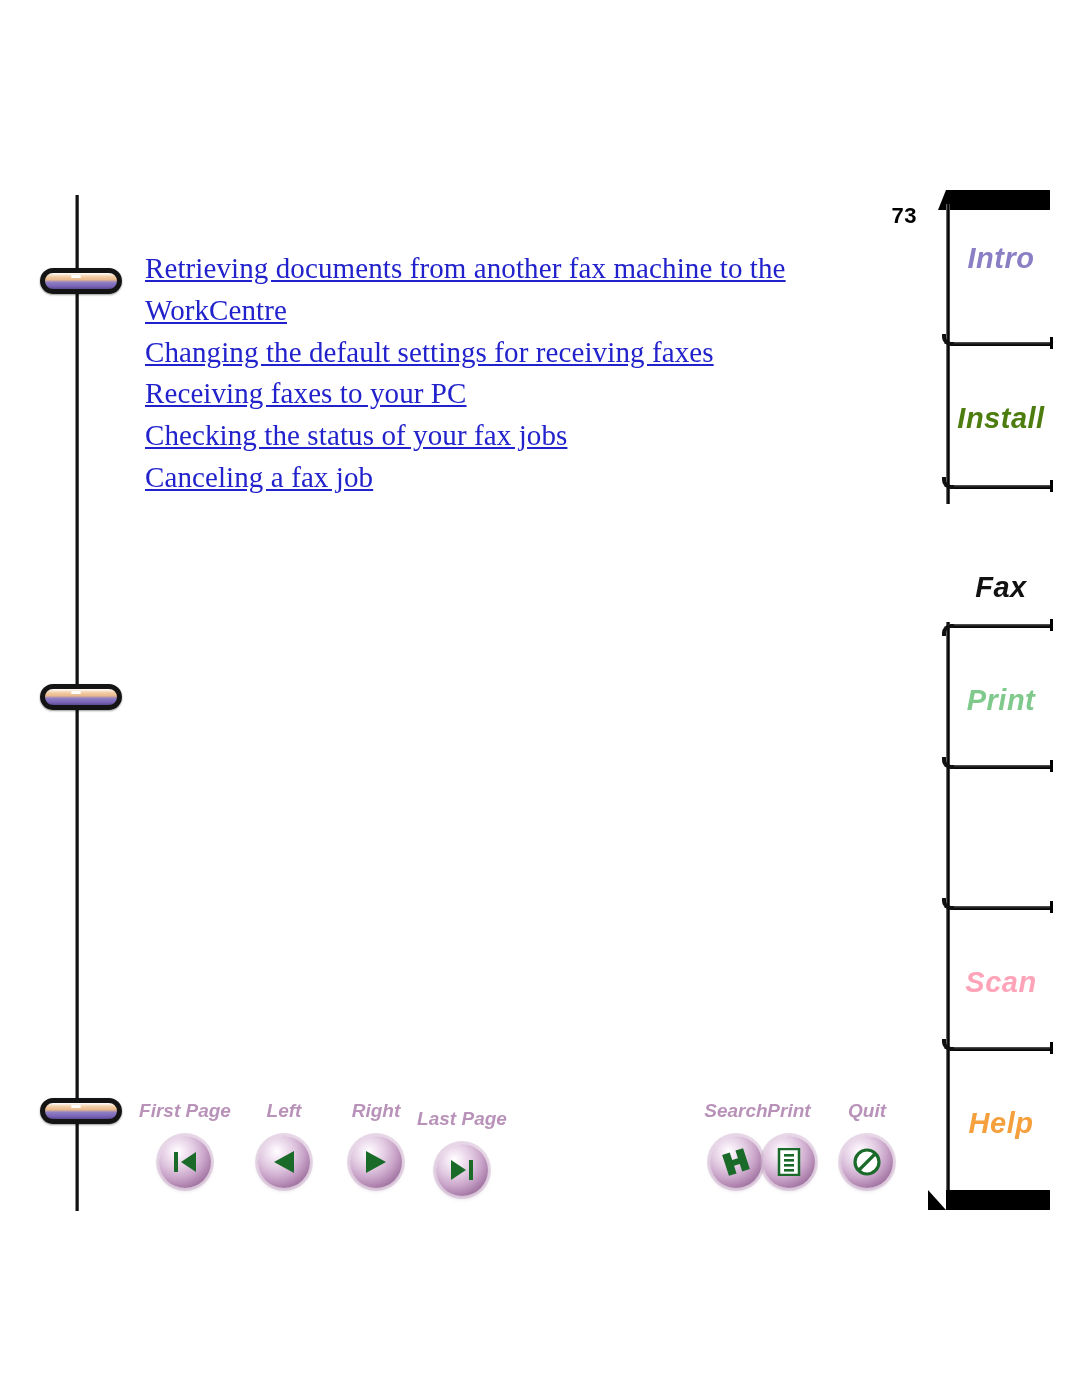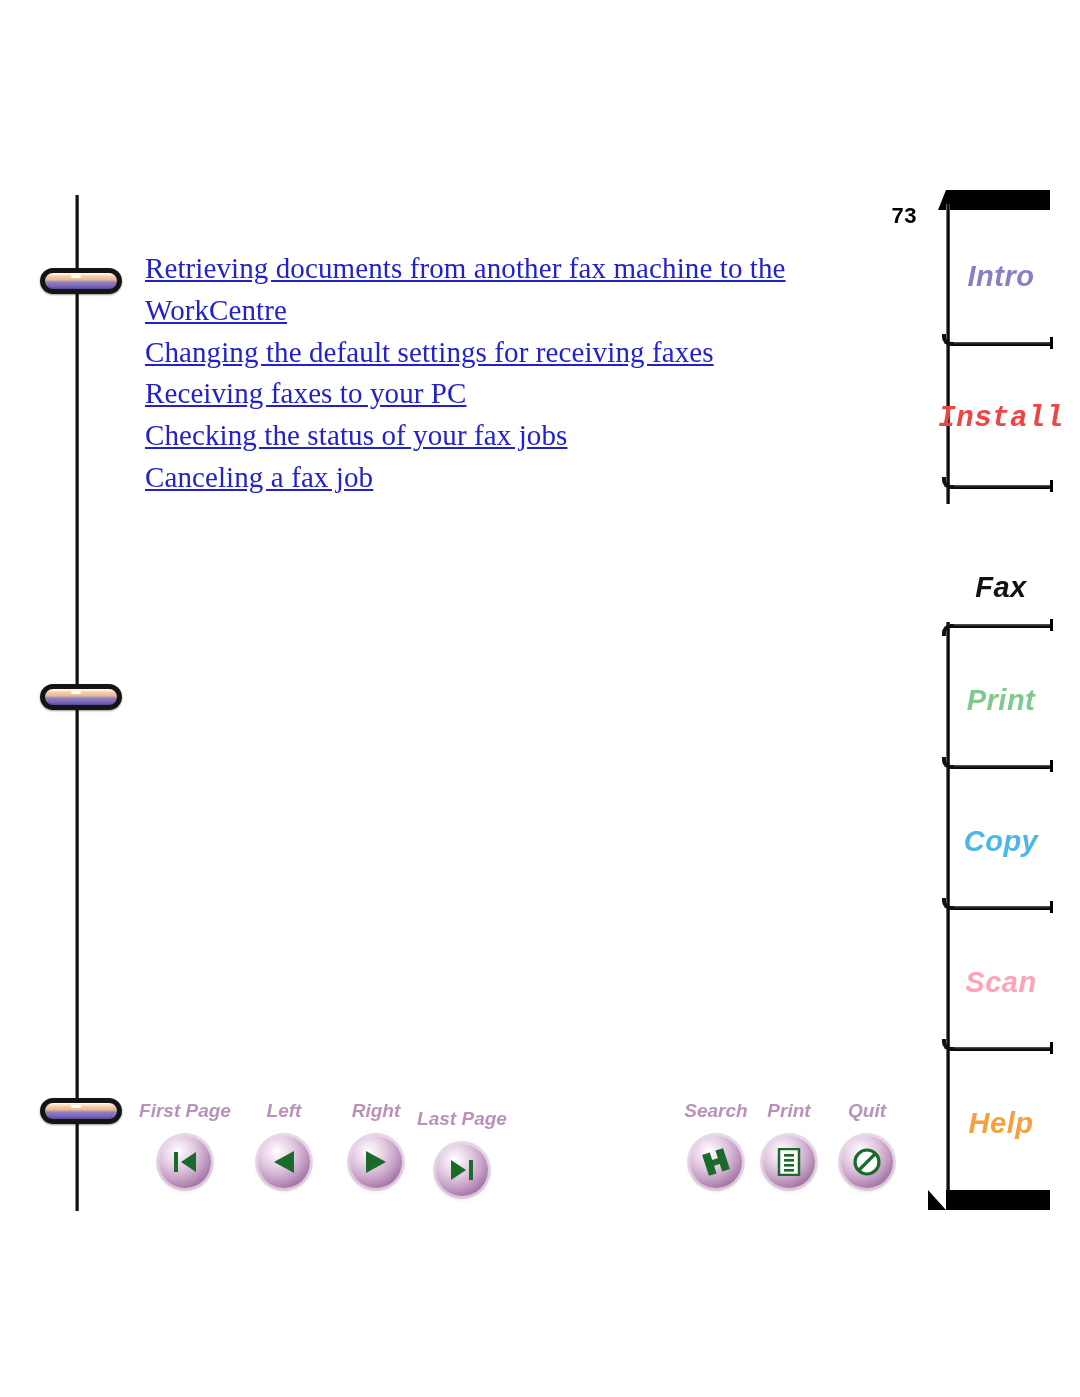--- a/index.html
+++ b/index.html
@@ -269,43 +269,40 @@
     <a class="toc-link">Checking the status of your fax jobs</a>
     <a class="toc-link">Canceling a fax job</a>
   </div>
 
   <div id="tab-strip">
 
     <div id="tab-cap-top"></div>
     <div class="tab-rail" id="tab-rail-upper"></div>
     <div class="tab-rail" id="tab-rail-lower"></div>
 
-    <div class="tab" style="top:22px;height:128px;">
+    <div class="tab" style="top:4px;height:128px;">
       <span class="tab-label" style="color:#8a7fc4;">Intro</span>
     </div>
     <div class="tab-divider rounded-left" style="top:152px;"></div>
 
     <div class="tab" style="top:164px;height:128px;">
-      <span class="tab-label" style="color:#ef4444;font-family:Liberation Mono, monospace;">Install</span>
+      <span class="tab-label" style="color:#4d7c0f;">Install</span>
     </div>
     <div class="tab-divider rounded-left" style="top:295px;"></div>
 
     <div class="tab" style="top:330px;height:90px;">
       <span class="tab-label" style="color:#111111;margin-top:44px;">Fax</span>
     </div>
 
     <div class="tab-divider rounded-top" style="top:434px;"></div>
     <div class="tab" style="top:446px;height:128px;">
       <span class="tab-label" style="color:#7fc98c;">Print</span>
     </div>
 
     <div class="tab-divider rounded-left" style="top:575px;"></div>
-    <div class="tab" style="top:587px;height:128px;">
-      <span class="tab-label" style="color:#4bb8e8;">Copy</span>
-    </div>
 
     <div class="tab-divider rounded-left" style="top:716px;"></div>
     <div class="tab" style="top:728px;height:128px;">
       <span class="tab-label" style="color:#ffa3b8;">Scan</span>
     </div>
 
     <div class="tab-divider rounded-left" style="top:857px;"></div>
     <div class="tab" style="top:869px;height:128px;">
       <span class="tab-label" style="color:#f5a03c;">Help</span>
     </div>
@@ -346,21 +343,21 @@
     <div class="tool-btn" style="left:434px;top:16px;">
       <div class="tool-caption" style="margin-left:-28px;width:112px;">Last Page</div>
       <div class="tool-orb">
         <svg width="30" height="26" viewBox="0 0 30 26" aria-hidden="true">
           <polygon points="4,3 4,23 19,13" fill="#1a6b2a"></polygon>
           <rect x="22" y="3" width="4" height="20" fill="#1a6b2a"></rect>
         </svg>
       </div>
     </div>
 
-    <div class="tool-btn" style="left:688px;top:8px;">
+    <div class="tool-btn" style="left:708px;top:8px;">
       <div class="tool-caption" style="margin-left:-18px;width:92px;">Search</div>
       <div class="tool-orb">
         <svg width="30" height="28" viewBox="0 0 30 28" aria-hidden="true">
           <polygon points="4,3 12,3 12,11 18,11 18,3 26,3 26,25 18,25 18,17 12,17 12,25 4,25" fill="#1a6b2a" transform="rotate(-18 15 14)"></polygon>
         </svg>
       </div>
     </div>
 
     <div class="tool-btn" style="left:761px;top:8px;">
       <div class="tool-caption" style="margin-left:-14px;width:84px;">Print</div>

